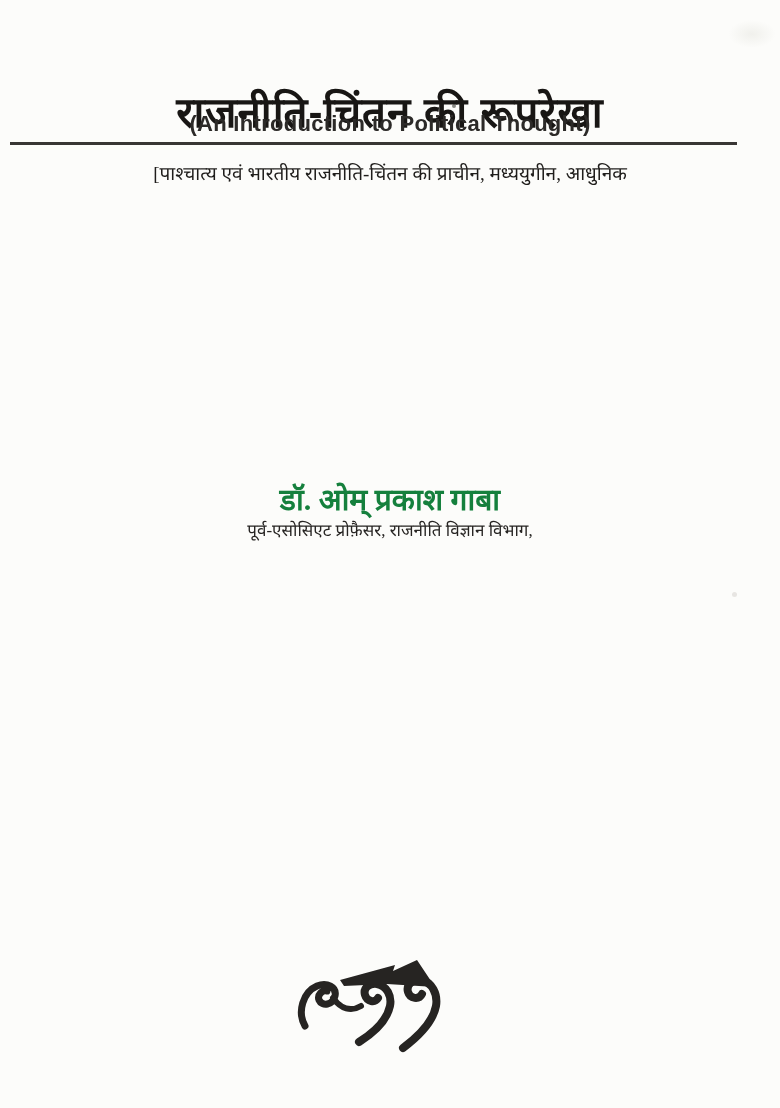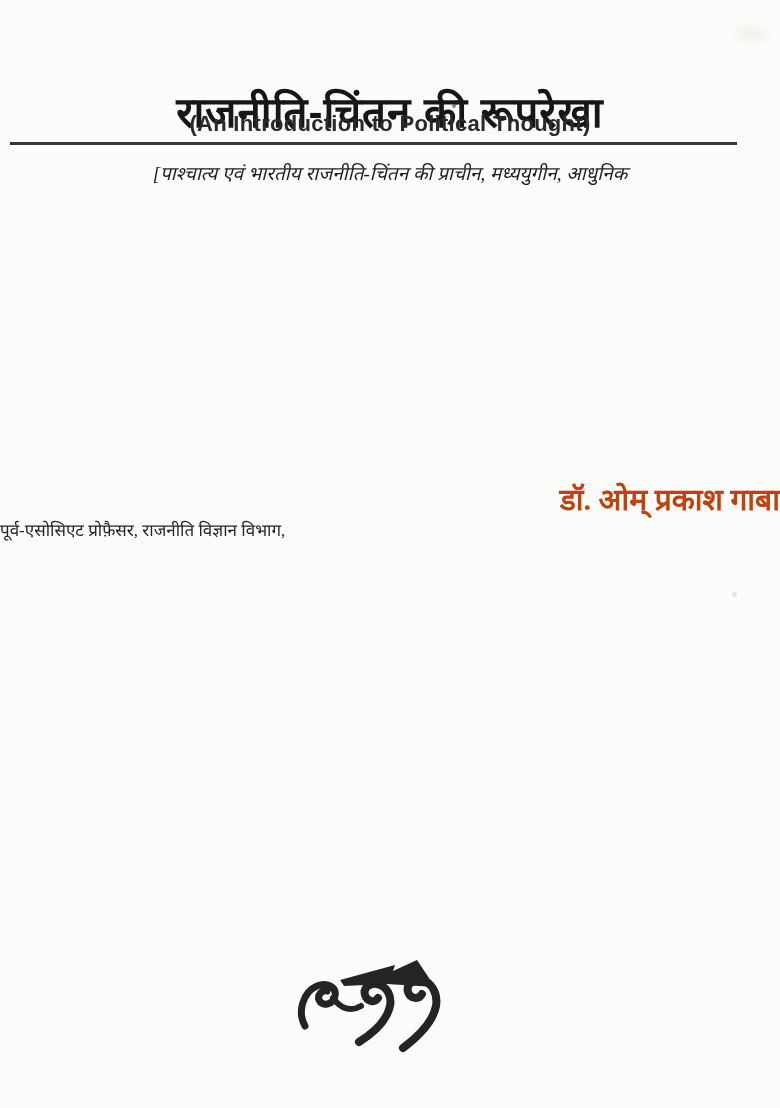--- a/index.html
+++ b/index.html
@@ -59,34 +59,34 @@
     background: #383634;
   }
   .desc {
     position: absolute;
     top: 160px; left: 0; right: 0;
     text-align: center;
     font-size: 19px;
     color: #1f1d1b;
   }
   .desc .line { display: block; }
-  .desc .line1 { margin-bottom: 18px; font-style: italic; }
+  .desc .line1 { margin-bottom: 18px; }
 
   .author-name {
     position: absolute;
     top: 478px; left: 0; right: 0;
-    text-align: right;
+    text-align: center;
     font-weight: 700;
     font-size: 30px;
-    color: #c2410c;
+    color: #15803d;
   }
   .author-aff {
     position: absolute;
     top: 519px; left: 0; right: 0;
-    text-align: left;
+    text-align: center;
     font-size: 17px;
     line-height: 23px;
     color: #262422;
   }
 
   .logo {
     position: absolute;
     top: 953px; left: 295px;
     width: 190px; height: 102px;
   }

